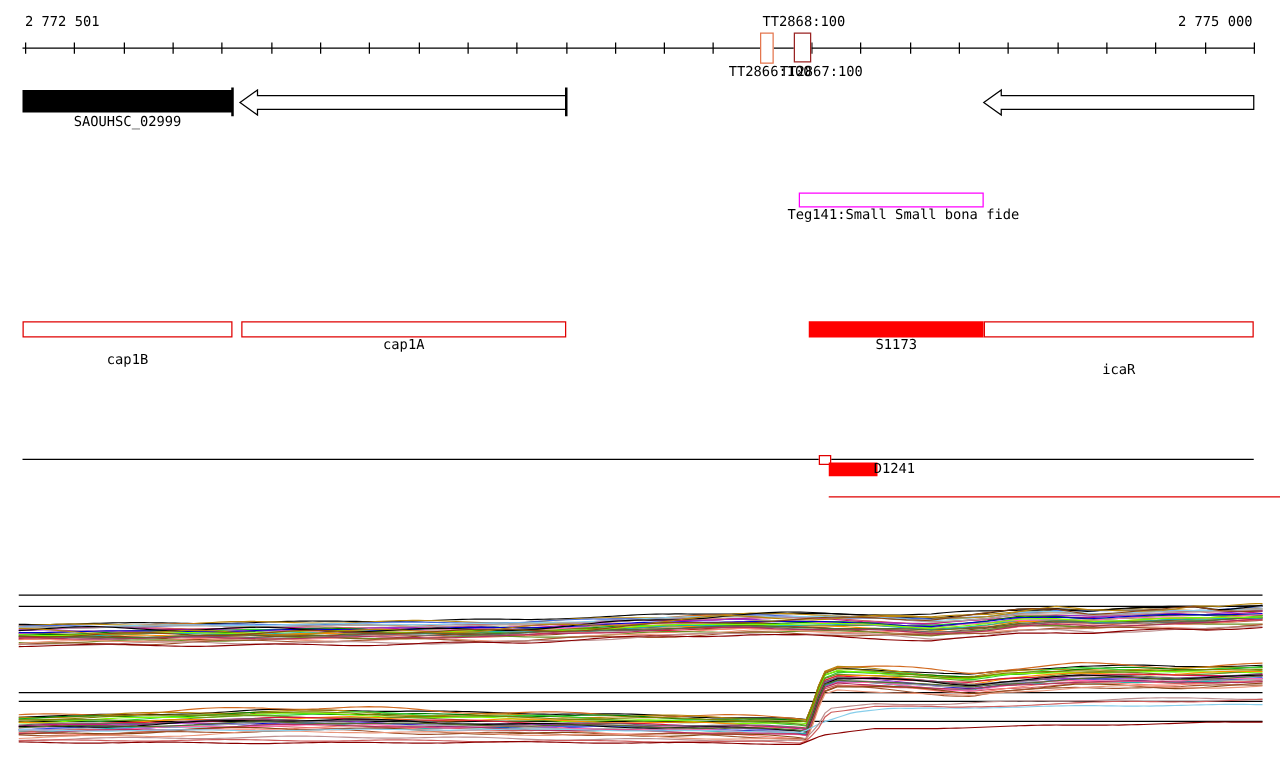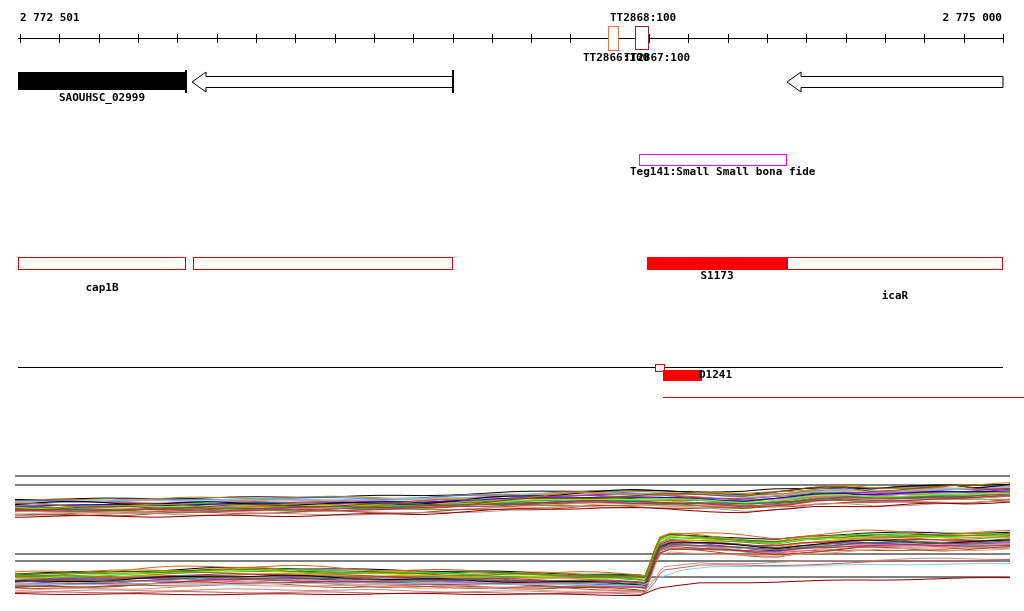--- a/index.html
+++ b/index.html
@@ -1,18 +1,18 @@
 <!DOCTYPE html>
 <html style="--feature-red: #ff0000; --feature-outline-red: #e00000; --magenta: #ff00ff; --salmon-box: #e4764e; --dark-red-box: #992222; --black: #000000;"><head>
 <meta charset="utf-8">
 <style>
   html,body{margin:0;padding:0;background:#fff;}
   #app{position:relative;width:1024px;height:611px;background:#fff;overflow:hidden;
        font-family:"DejaVu Sans Mono",monospace;font-size:11px;color:#000;}
-  .lbl{position:absolute;white-space:pre;line-height:12px;font-weight:bold;}
+  .lbl{position:absolute;white-space:pre;line-height:12px;}
   .ctr{text-align:center;}
   .hline{position:absolute;height:1px;background:#000;}
   .vbar{position:absolute;width:2px;background:#000;}
   .tick{position:absolute;width:1px;height:9px;background:#000;top:34px;}
   .box{position:absolute;box-sizing:border-box;background:#fff;}
   .gene-black{position:absolute;background:#000;}
   .red-outline{border:1px solid var(--feature-outline-red,#e00000);}
   .red-fill{background:var(--feature-red,#ff0000);}
   .magenta-outline{border:1px solid var(--magenta,#ff00ff);}
   .salmon-outline{border:1px solid var(--salmon-box,#e4764e);}
@@ -81,20 +81,21 @@
 
   <div class="box magenta-outline" style="left:639px;top:154px;width:148px;height:12px;"></div>
   <span class="lbl" style="left:630px;top:166px;">Teg141:Small Small bona fide</span>
 
   <div class="box red-outline" style="left:18px;top:257px;width:168px;height:13px;"></div>
   <div class="box red-outline" style="left:193px;top:257px;width:260px;height:13px;"></div>
   <div class="box red-fill" style="left:647px;top:257px;width:140px;height:13px;"></div>
   <div class="box red-outline" style="left:787px;top:257px;width:216px;height:13px;"></div>
 
   <span class="lbl ctr" style="left:18px;top:282px;width:168px;">cap1B</span>
+  <span class="lbl ctr" style="left:193px;top:270px;width:260px;">cap1A</span>
   <span class="lbl ctr" style="left:647px;top:270px;width:140px;">S1173</span>
   <span class="lbl ctr" style="left:787px;top:270px;width:216px;margin-top:20px;">icaR</span>
 
   <div class="hline" style="left:18px;top:367px;width:985px;"></div>
   <div class="box red-outline" style="left:655px;top:364px;width:10px;height:8px;"></div>
   <div class="box red-fill" style="left:663px;top:370px;width:39px;height:11px;border:none;"></div>
   <span class="lbl" style="left:699px;top:369px;">D1241</span>
   <div class="redline" style="left:663px;top:397px;width:361px;"></div>
 
   <svg id="plots" width="1024" height="611" style="left:0;top:0;">

